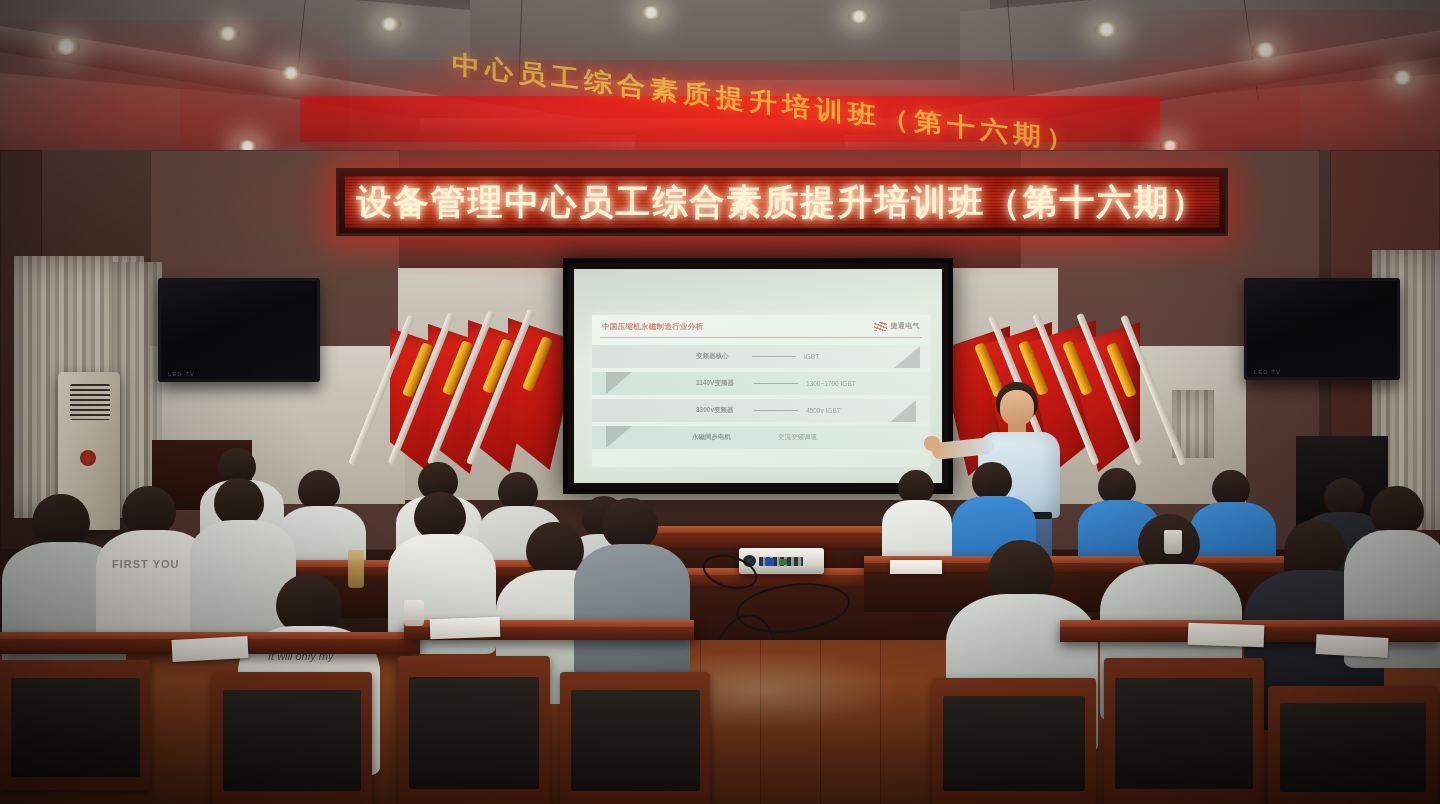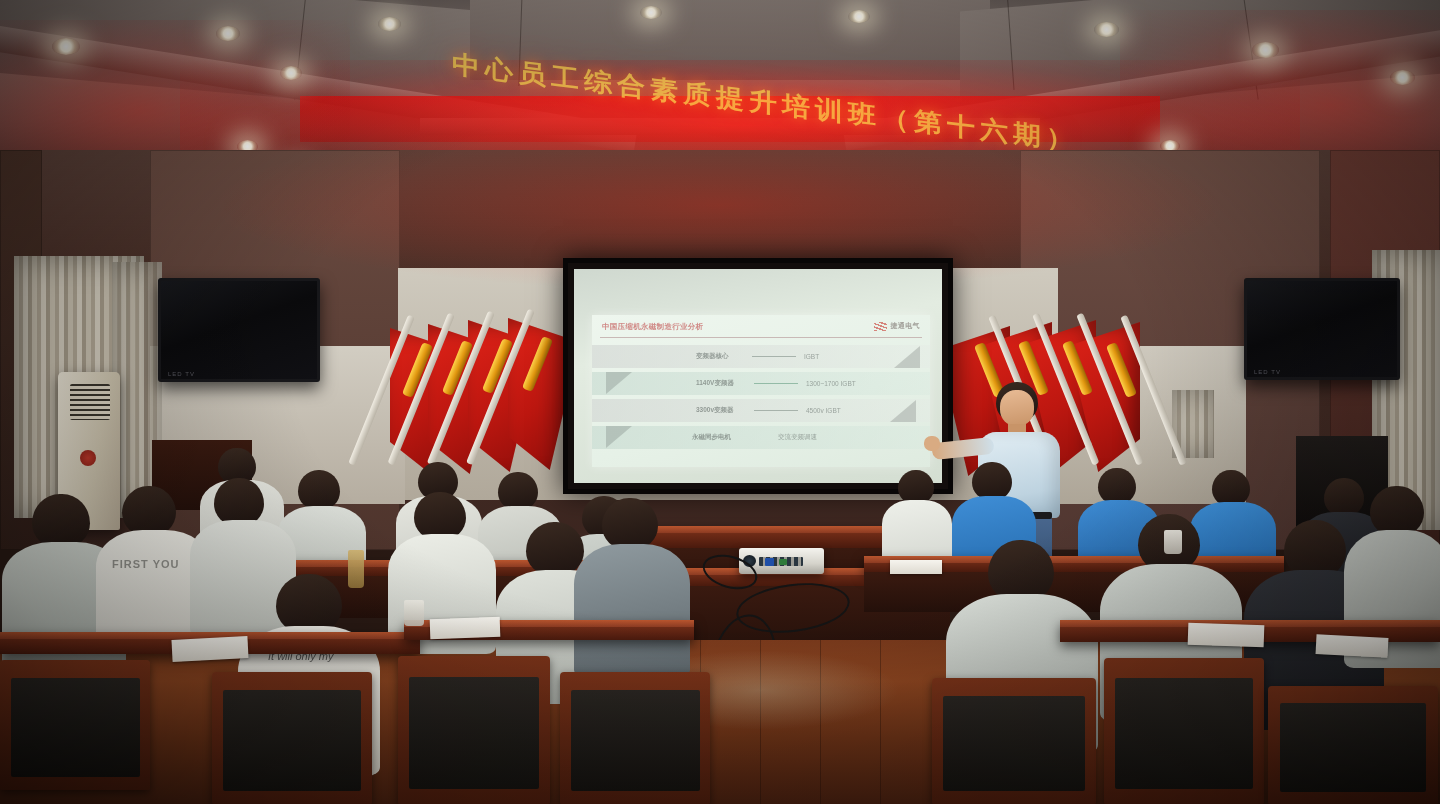--- a/index.html
+++ b/index.html
@@ -196,20 +196,25 @@
     <div class="wall-light" style="left:150px;top:196px;width:255px;height:158px;
          background:linear-gradient(180deg,#d2cdc2,#b5ada0);"></div>
     <div class="wall-light" style="left:1036px;top:196px;width:210px;height:158px;
          background:linear-gradient(180deg,#cdc8bd,#ada597);"></div>
     <div class="wall-panel" style="left:0px;top:0px;width:42px;height:400px;background:linear-gradient(180deg,#4b3228,#321f19);"></div>
     <div class="wall-panel" style="left:1330px;top:0px;width:110px;height:400px;background:linear-gradient(180deg,#6d3c33,#43241e);"></div>
   </div>
 
   <div class="redglow"></div>
 
+  <div class="led-frame">
+    <div class="led-screen">
+      <span class="led-text">设备管理中心员工综合素质提升培训班（第十六期）</span>
+    </div>
+  </div>
 
   <div class="curtain" style="left:14px;top:256px;width:130px;height:262px;"></div>
   <div class="curtain" style="left:112px;top:262px;width:50px;height:250px;opacity:.85;"></div>
 
   <div class="tv" style="left:158px;top:278px;width:156px;height:98px;">
     <div class="tv-glass"></div>
     <div class="tv-brand">LED TV</div>
   </div>
 
   <div class="ac-unit" style="left:58px;top:372px;width:62px;height:158px;">

